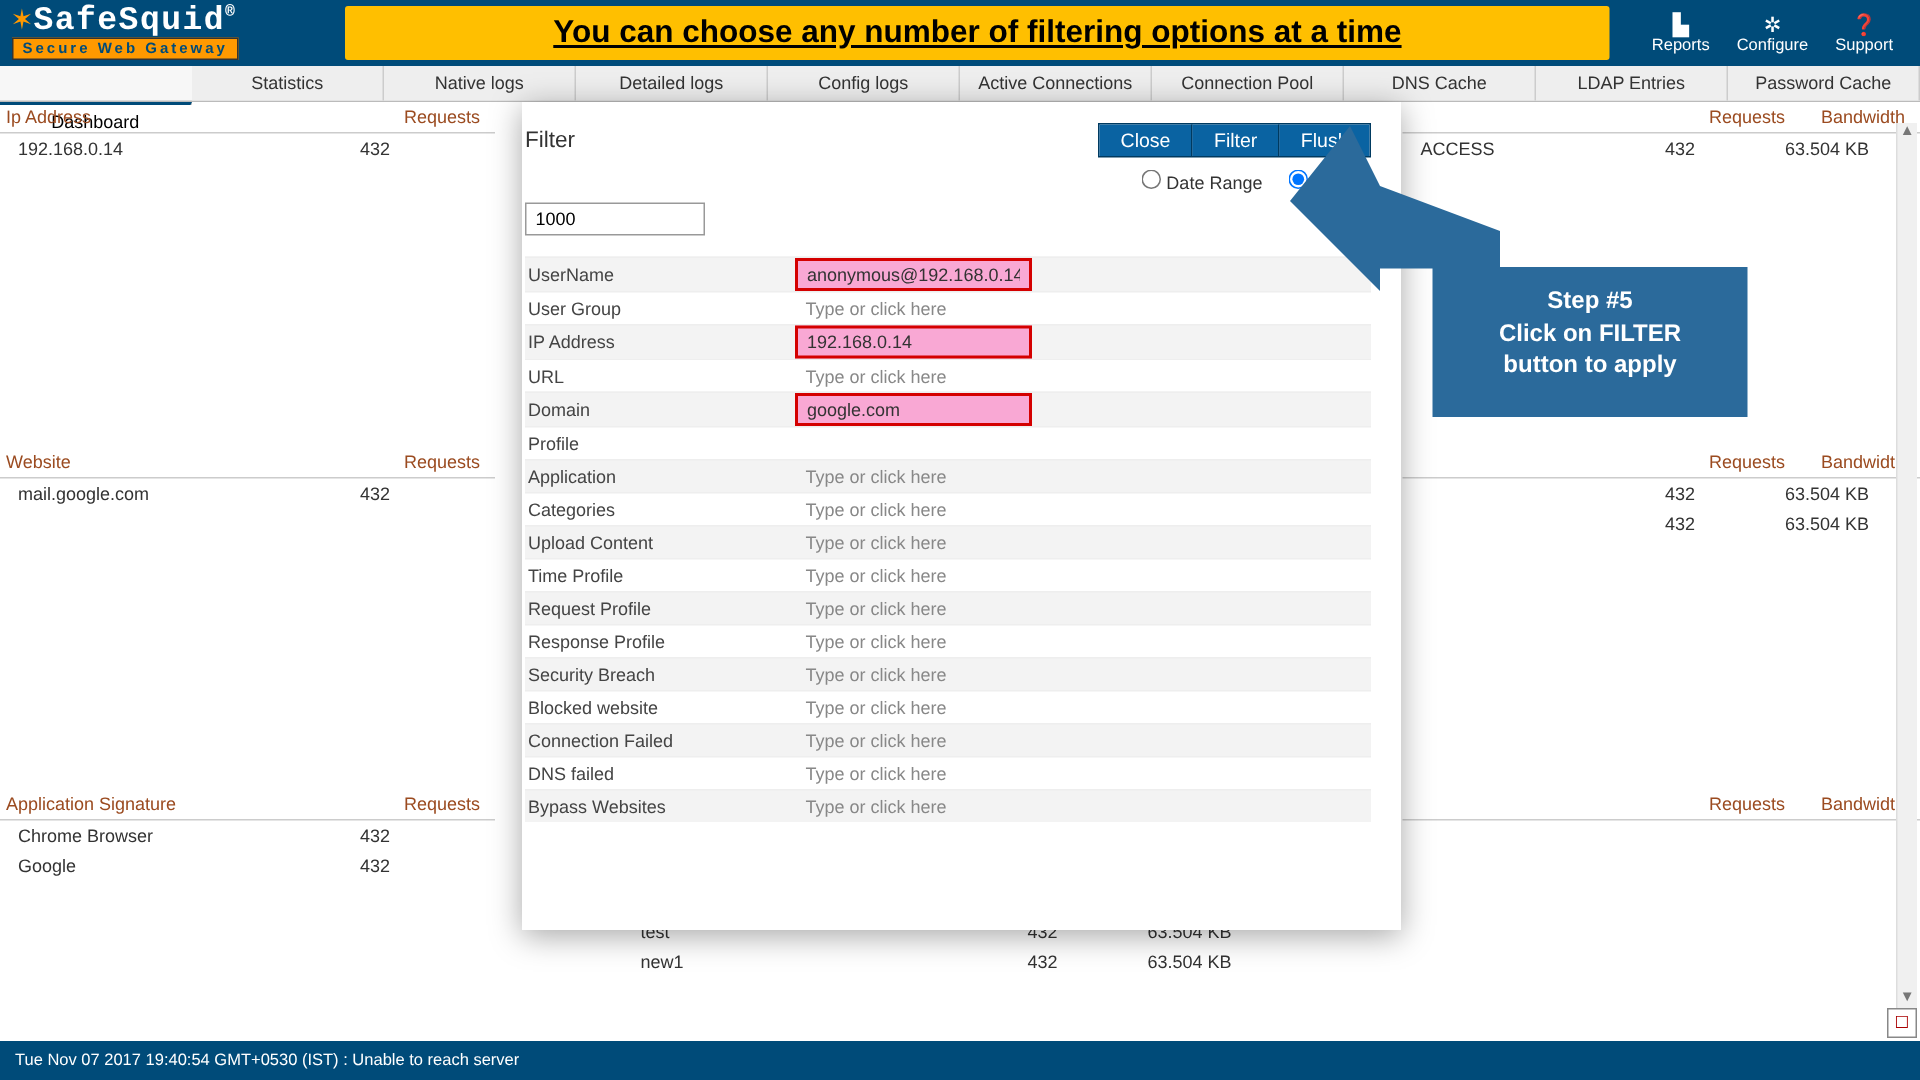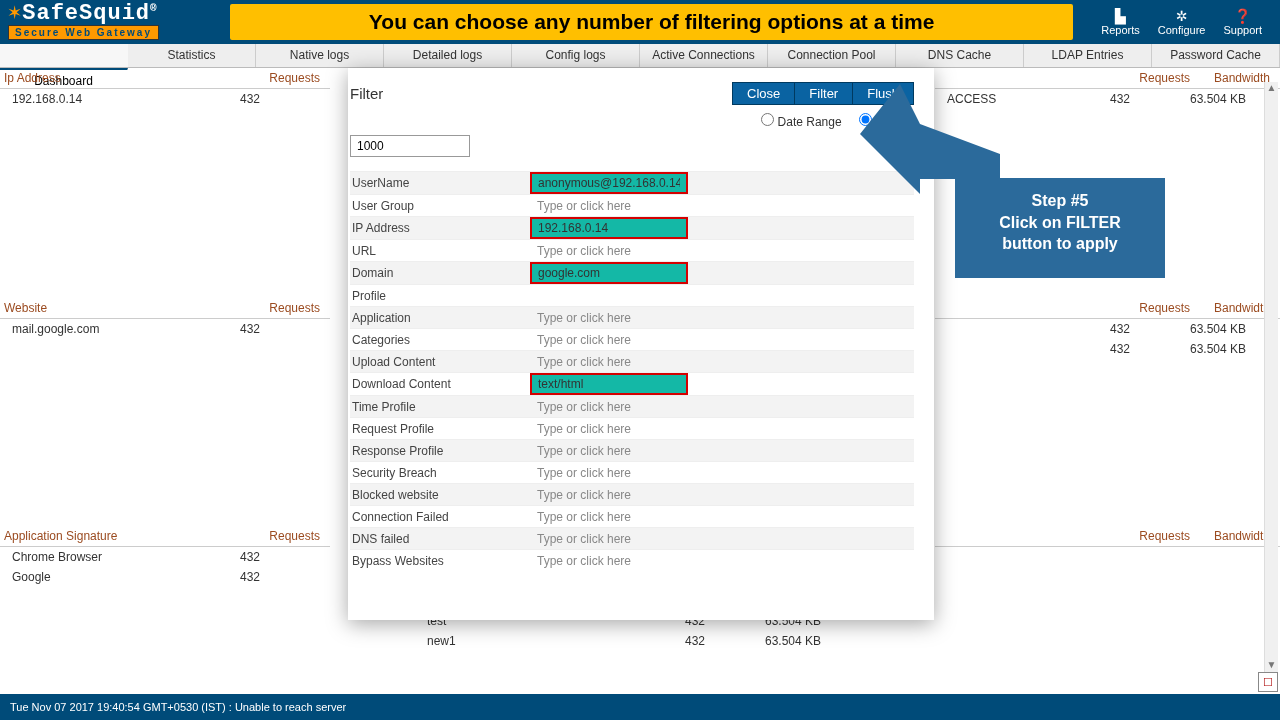--- a/index.html
+++ b/index.html
@@ -4,21 +4,21 @@
 <style>
   * { box-sizing: border-box; margin: 0; padding: 0; }
   body { font-family: "Segoe UI", Arial, sans-serif; font-size: 12px; width: 1280px; height: 720px; overflow: hidden; background: #fff; position: relative; }
   
   
   .topbar { background: #004b79; height: 44px; display: flex; align-items: center; color: #fff; }
   .logo-area { width: 220px; padding: 3px 8px; }
   .logo-main { font-family: "Courier New", monospace; font-size: 22px; font-weight: bold; letter-spacing: 1px; color: #fff; line-height: 0.9; }
   .logo-main .star { color:#ff9900; }
   .logo-sub { background: #ff9900; color: #004b79; font-size: 10px; font-weight: bold; letter-spacing: 2px; padding: 1px 6px; display: inline-block; border: 1px solid #333; margin-top: 1px;}
-  .banner { background: #ffbf00; color: #000; font-weight: bold; font-size: 21px; text-align: center; flex: 1; margin: 0 10px; height: 36px; line-height: 36px; border-radius: 2px;}
+  .banner { background: #ffbf00; color: #000; font-weight: bold; font-size: 21px; text-align: center; flex: 1; margin: 0 10px; height: 36px; line-height: 36px; border-radius: 2px; text-decoration: underline;}
   .topright { display: flex; gap: 18px; padding: 0 18px; font-size: 11px; }
   .topright .tr-item { text-align: center; color: #fff; cursor: pointer; }
   .topright .tr-item .ico { font-size: 14px; display: block; }
   
   
   .tabrow { display: flex; border-bottom: 1px solid #bbb; height: 24px; background: #f7f7f7; }
   .tabrow .tab { flex: 1; text-align: center; line-height: 22px; font-size: 12px; border-right: 1px solid #ccc; background: #eee; color: #333; cursor: pointer; }
   .tabrow .tab.active { background: #fff; border-top: 2px solid #004b79; color:#000; font-weight:500;margin-top:24px; }
   
   
@@ -50,21 +50,21 @@
   .dlg-opts { text-align: right; font-size: 12px; color: #333; margin: 6px 0 0 0; padding-right: 10px; }
   .dlg-opts label { margin-left: 14px; }
   .dlg-lines { margin: 6px 0 14px 0; }
   .dlg-lines input { width: 120px; border: 1px solid #999; padding: 3px 6px; font-size: 12px; }
   
   .frow { display: flex; align-items: center; border-top: 1px solid #eee; min-height: 22px; padding: 0; }
   .frow:nth-child(odd) { background: #f3f3f3; }
   .frow .flabel { width: 180px; font-size: 12px; color: #444; padding-left: 2px;}
   .frow .fval { flex: 1; }
   .frow .fval input { width: 158px; border: 1px solid transparent; background: transparent; padding: 2px 6px; font-size: 12px; font-family: inherit; color: #333;}
-  .frow .fval input.filled { border: 2px solid #d40000; background: #14b8a6; }
+  .frow .fval input.filled { border: 2px solid #d40000; background: #f9a8d4; }
   .frow .fval input::placeholder { color: #888; }
   .frow .fval input.filled::placeholder { color:#333; }
   
   
   .callout { position: absolute; right: 115px; top: 178px; width: 210px; height: 100px; background: #2b6a9b; color: #fff; text-align: center; font-size: 16px; font-weight: bold; padding: 12px 10px; z-index: 15; line-height: 1.35;}
   .arrow-shape { position: absolute; right: 280px; top: 84px; width: 140px; height: 110px; z-index: 14; overflow: visible;}
   
   
   .status { position: absolute; left: 0; right: 0; bottom: 0; height: 26px; background: #004b79; color: #fff; font-size: 11px; line-height: 26px; padding: 0 10px; display: flex; flex-direction: column; }
   .status .s1 { flex: 1; }
@@ -261,24 +261,20 @@
       </div>
       <div class="frow">
         <div class="flabel">Categories</div>
         <div class="fval"><input placeholder="Type or click here" style=""></div>
       </div>
       <div class="frow">
         <div class="flabel">Upload Content</div>
         <div class="fval"><input placeholder="Type or click here" style=""></div>
       </div>
       <div class="frow">
-        <div class="flabel">Download Content</div>
-        <div class="fval"><input placeholder="Type or click here" class="filled" value="text/html" style=""></div>
-      </div>
-      <div class="frow">
         <div class="flabel">Time Profile</div>
         <div class="fval"><input placeholder="Type or click here" style=""></div>
       </div>
       <div class="frow">
         <div class="flabel">Request Profile</div>
         <div class="fval"><input placeholder="Type or click here" style=""></div>
       </div>
       <div class="frow">
         <div class="flabel">Response Profile</div>
         <div class="fval"><input placeholder="Type or click here" style=""></div>

